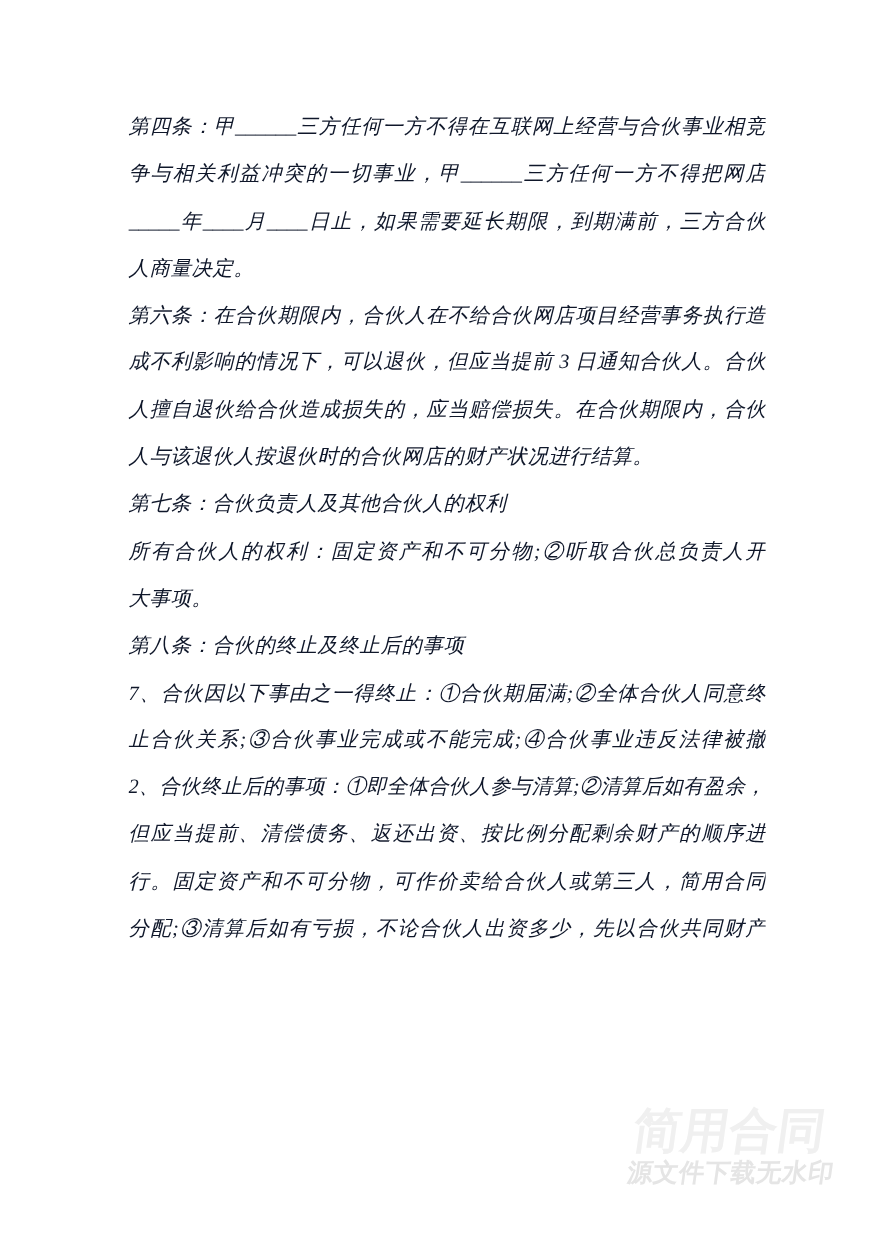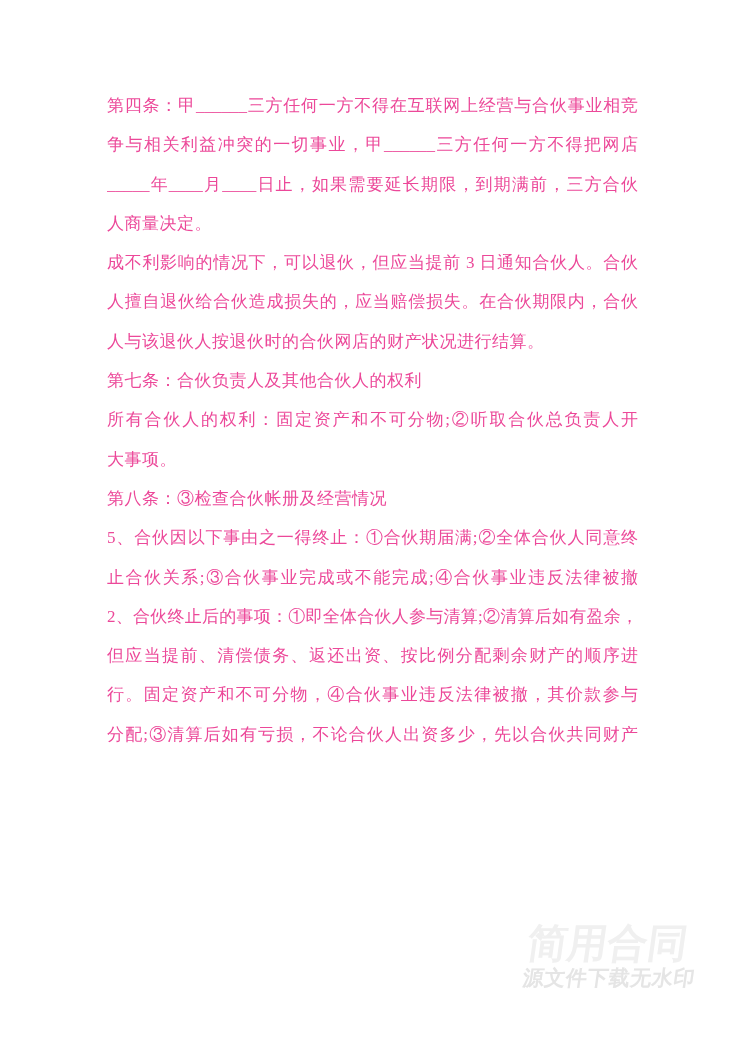--- a/index.html
+++ b/index.html
@@ -60,51 +60,52 @@
     margin-top: 2px;
     letter-spacing: 0.5px;
     color: #e5e5e5;
   }
 </style>
 </head>
 <body>
 
 <div class="page">
 
-  <div class="doc" style="color: #ec4899;">
+  <div class="doc" style="color: #0f172a; font-style: italic;">
 
     <div class="para">
       <div class="line j">第四条：甲______三方任何一方不得在互联网上经营与合伙事业相竞</div>
       <div class="line j">争与相关利益冲突的一切事业，甲______三方任何一方不得把网店</div>
     </div>
 
     <div class="para">
       <div class="line j">_____年____月____日止，如果需要延长期限，到期满前，三方合伙</div>
       <div class="line">人商量决定。</div>
     </div>
 
     <div class="para">
+      <div class="line j">第六条：在合伙期限内，合伙人在不给合伙网店项目经营事务执行造</div>
       <div class="line j">成不利影响的情况下，可以退伙，但应当提前 3 日通知合伙人。合伙</div>
       <div class="line j">人擅自退伙给合伙造成损失的，应当赔偿损失。在合伙期限内，合伙</div>
       <div class="line">人与该退伙人按退伙时的合伙网店的财产状况进行结算。</div>
     </div>
 
     <div class="para">
       <div class="line">第七条：合伙负责人及其他合伙人的权利</div>
       <div class="line j">所有合伙人的权利：固定资产和不可分物;②听取合伙总负责人开</div>
       <div class="line">大事项。</div>
     </div>
 
     <div class="para">
-      <div class="line">第八条：③检查合伙帐册及经营情况</div>
-      <div class="line j">5、合伙因以下事由之一得终止：①合伙期届满;②全体合伙人同意终</div>
+      <div class="line">第八条：合伙的终止及终止后的事项</div>
+      <div class="line j">7、合伙因以下事由之一得终止：①合伙期届满;②全体合伙人同意终</div>
       <div class="line j">止合伙关系;③合伙事业完成或不能完成;④合伙事业违反法律被撤</div>
       <div class="line j">2、合伙终止后的事项：①即全体合伙人参与清算;②清算后如有盈余，</div>
       <div class="line j">但应当提前、清偿债务、返还出资、按比例分配剩余财产的顺序进</div>
-      <div class="line j">行。固定资产和不可分物，④合伙事业违反法律被撤，其价款参与</div>
+      <div class="line j">行。固定资产和不可分物，可作价卖给合伙人或第三人，简用合同</div>
       <div class="line j">分配;③清算后如有亏损，不论合伙人出资多少，先以合伙共同财产</div>
     </div>
 
   </div>
 
   <div class="watermark">
     <div class="wm-brand" style="color: rgb(240, 240, 240);">简用合同</div>
     <div class="wm-tagline" style="color: rgb(229, 229, 229);">源文件下载无水印</div>
   </div>
 

